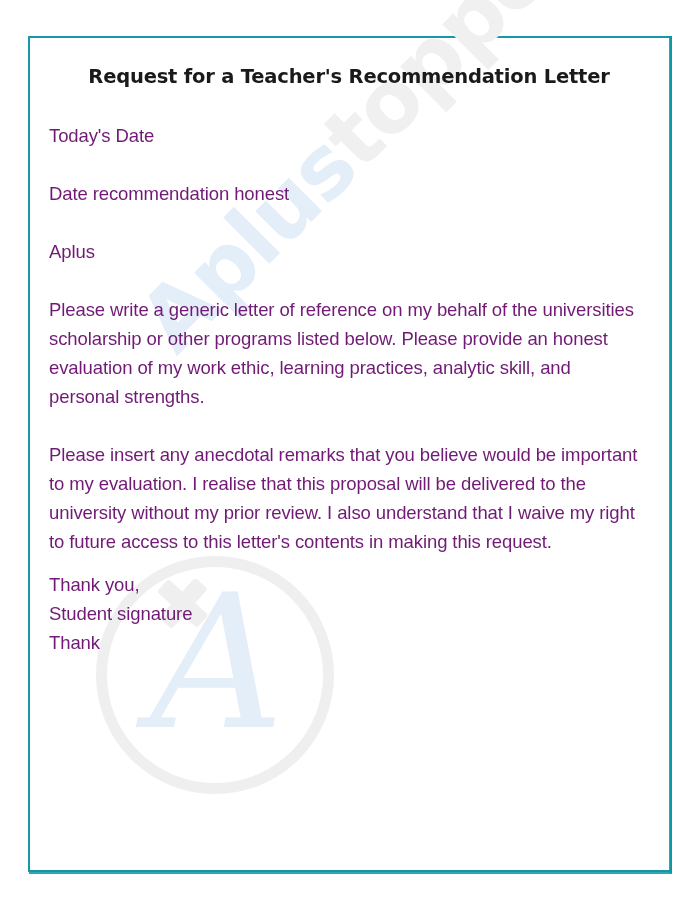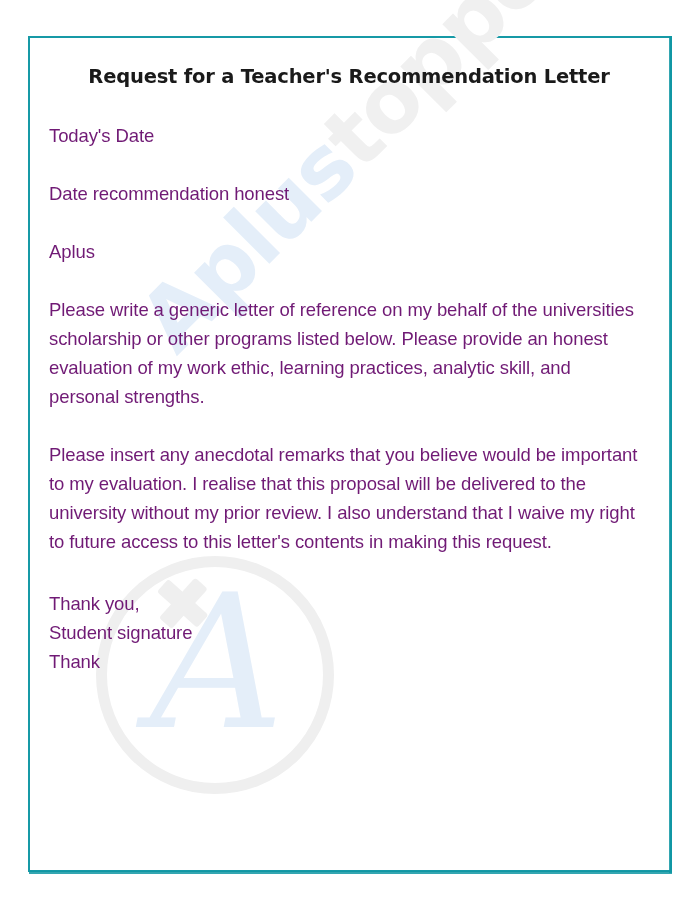--- a/index.html
+++ b/index.html
@@ -172,21 +172,21 @@
     margin: 0 0 29px 0;
   }
   .para.tight {
     margin-bottom: 0;
   }
   .closing-line {
     margin: 0;
     line-height: 29px;
   }
   .closing-block {
-    margin-top: 33px;
+    margin-top: 14px;
   }
 </style>
 </head>
 <body>
 
 <div id="page">
 
   <div class="doc-frame"></div>
   <div class="frame-edge bottom-thick"></div>
   <div class="frame-edge right-thick"></div>

